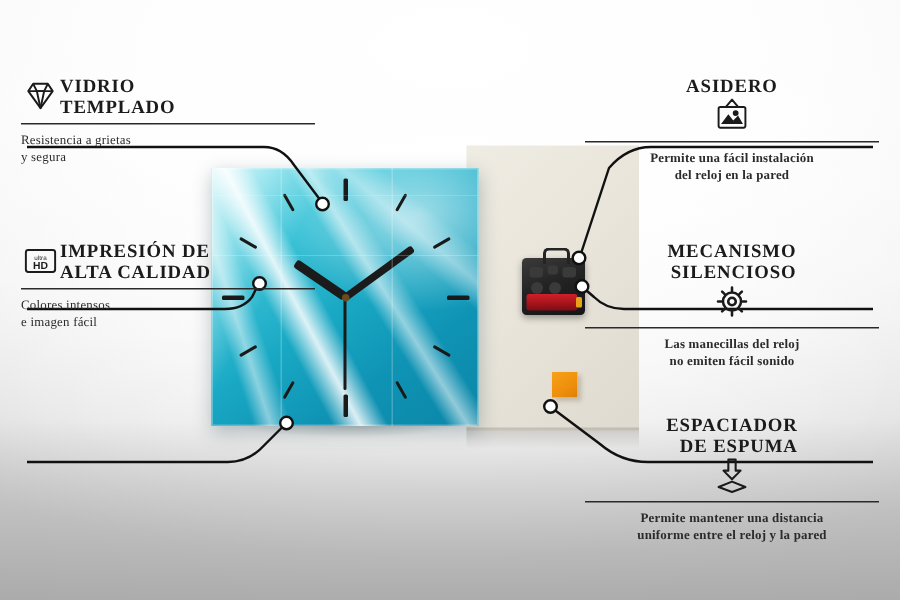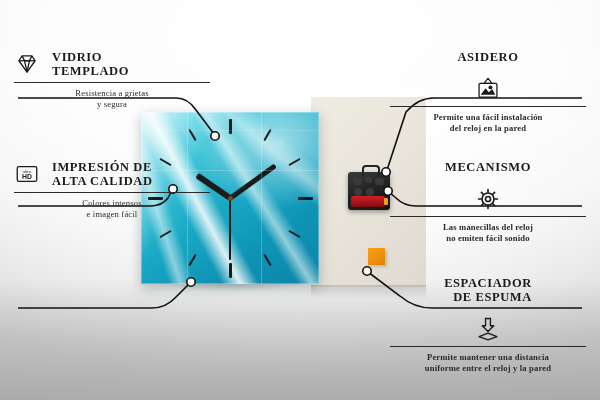--- a/index.html
+++ b/index.html
@@ -90,34 +90,34 @@
     position:absolute;left:238px;top:148px;width:17px;height:17px;
     background:linear-gradient(145deg,#f7a11b 0%,#ef8f0c 60%,#dd8008 100%);
     box-shadow:2px 2px 3px rgba(120,100,60,.30);
   }
 
   
   .wires{position:absolute;left:0;top:0;width:600px;height:400px;pointer-events:none;}
 
   
   .feat{position:absolute;width:196px;}
-  .feat .head{display:flex;align-items:center;gap:12px;}
+  .feat .head{display:flex;align-items:center;gap:0;}
   .feat .titles{
     font-family:"Liberation Serif",serif;font-weight:700;
     font-size:12.5px;line-height:14px;letter-spacing:.6px;color:#1b1b1b;
     text-transform:uppercase;
   }
   .feat .rule{height:1px;background:#2a2a2a;margin:4px 0 5px;}
   .feat .desc{
     font-family:"Liberation Serif",serif;font-size:8.6px;line-height:11px;
     color:#2b2b2b;letter-spacing:.15px;
   }
   .feat.left .head{justify-content:flex-start;}
   .feat.left .titles{text-align:left;}
-  .feat.left .desc{text-align:center;}
+  .feat.left .desc{text-align:left;}
   .feat.right .head{justify-content:flex-end;flex-direction:column;}
   .feat.right .titles{text-align:right;}
   .feat.right .desc{text-align:center;font-weight:bold;}
   .ico{width:26px;height:26px;flex:0 0 26px;display:block;}
   .ico svg{display:block;width:26px;height:26px;}
 
   .f-tl{left:14px;top:50px;}
   .f-ml{left:14px;top:160px;}
   .f-bl{left:14px;top:276px;}
   .f-tr{left:390px;top:50px;}
@@ -257,20 +257,21 @@
     <div class="desc">
       <span>Permite una fácil instalación</span><br>
       <span>del reloj en la pared</span>
     </div>
   </div>
 
   <div class="feat right f-mr">
     <div class="head">
       <span class="titles">
         <span>MECANISMO</span><br>
+        <span>SILENCIOSO</span>
       </span>
       <span class="ico">
         <svg viewBox="0 0 32 32">
           <g fill="none" stroke="#1b1b1b" stroke-width="2.1" stroke-linecap="round">
             <path d="M16,4.5 v3 M16,24.5 v3 M27.5,16 h-3 M7.5,16 h-3
                      M24.1,7.9 l-2.1,2.1 M10,22 l-2.1,2.1
                      M24.1,24.1 l-2.1,-2.1 M10,10 l-2.1,-2.1"></path>
             <circle cx="16" cy="16" r="7.4"></circle>
             <circle cx="16" cy="16" r="3.1"></circle>
           </g>

